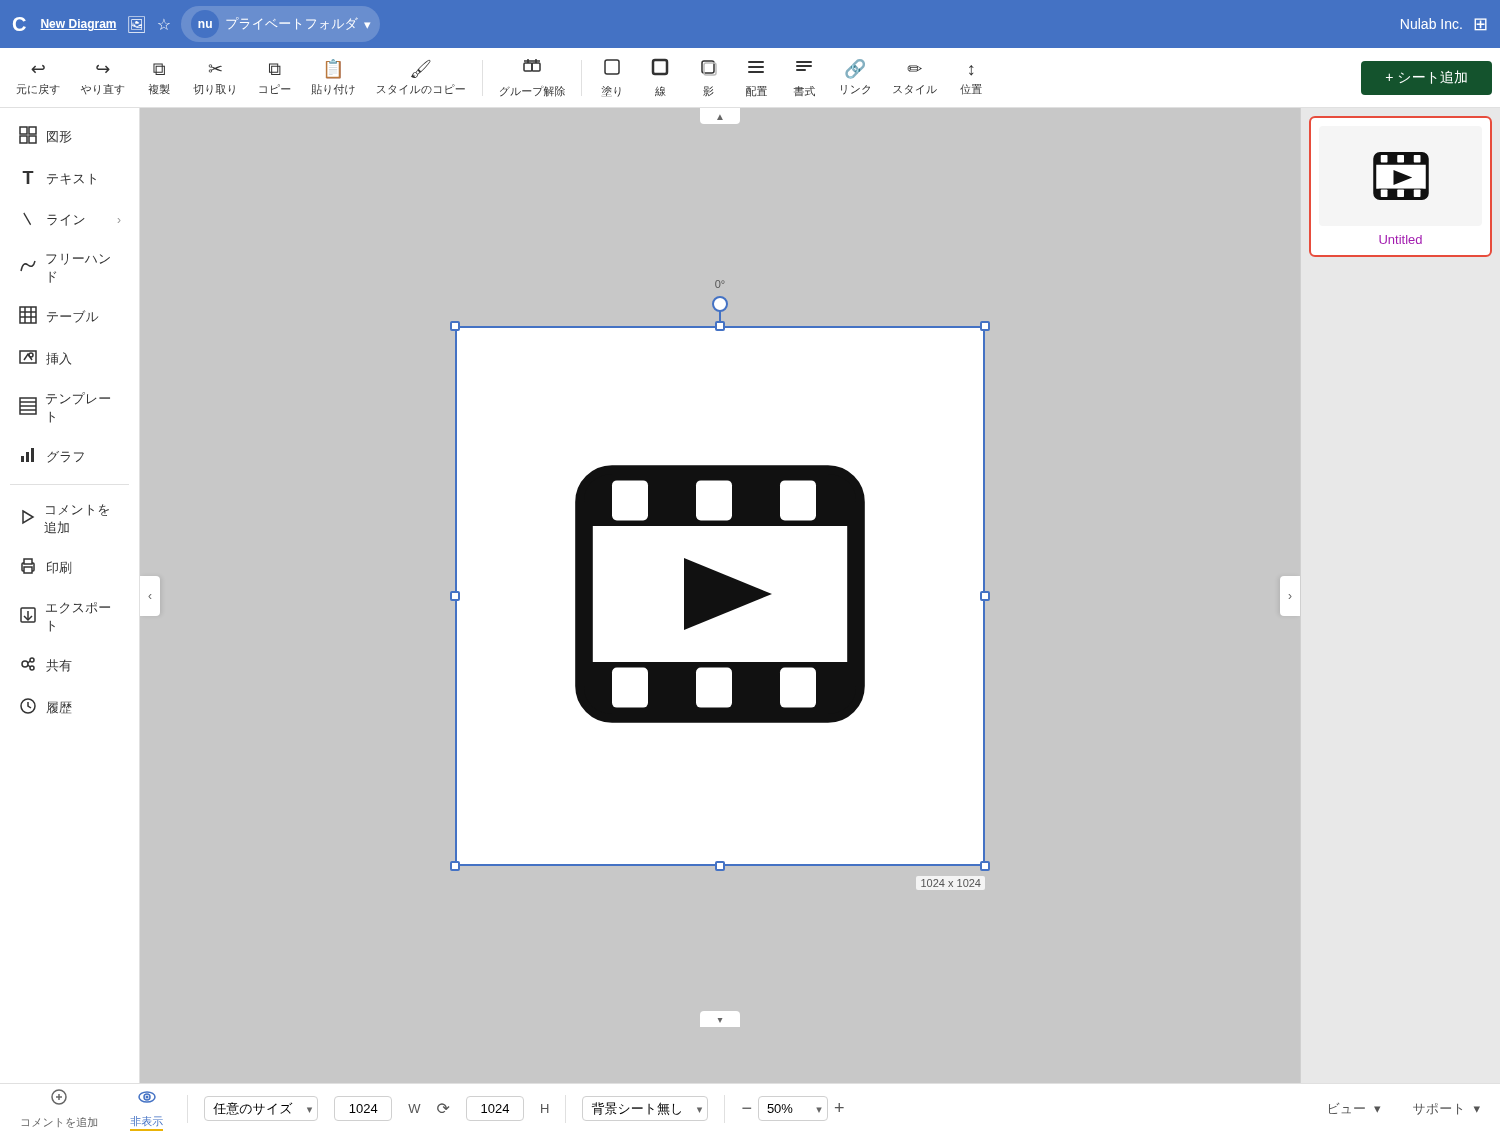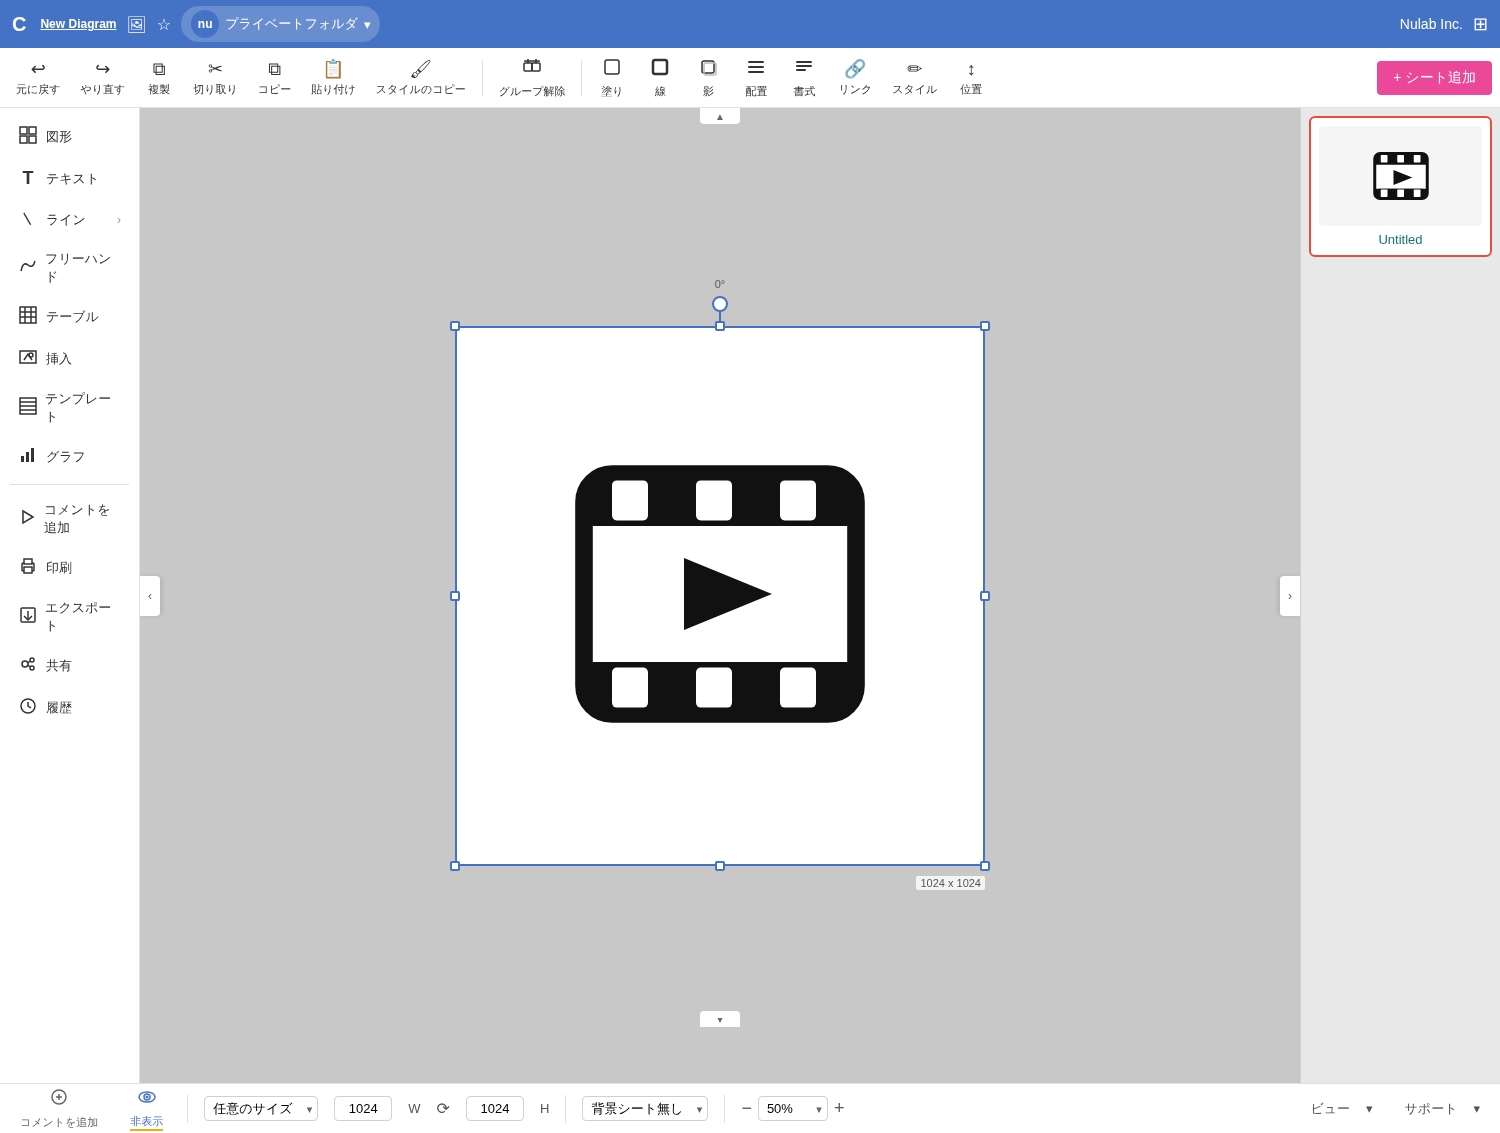--- a/index.html
+++ b/index.html
@@ -42,22 +42,22 @@
       flex-shrink: 0;
     }
     .toolbar-btn {
       display: flex; flex-direction: column; align-items: center;
       padding: 4px 8px; cursor: pointer; border-radius: 4px;
       font-size: 11px; color: #333; gap: 2px; min-width: 44px;
     }
     .toolbar-btn .tb-icon { font-size: 18px; }
     .toolbar-sep { width: 1px; height: 36px; background: #e0e0e0; margin: 0 4px; }
     .add-sheet-btn {
-      background: #ec4899; color: white; border: none; border-radius: 4px;
-      padding: 8px 16px; font-size: 14px; cursor: pointer; white-space: nowrap;
+      background: #14532d; color: white; border: none; border-radius: 4px;
+      padding: 8px 24px; font-size: 14px; cursor: pointer; white-space: nowrap;
       margin-left: auto;
     }
 
     
     .main-layout {
       display: flex;
       flex: 1;
       overflow: hidden;
     }
 
@@ -205,21 +205,21 @@
     .sheet-card-thumb {
       width: 100%;
       height: 100px;
       background: #f5f5f5;
       border-radius: 4px;
       display: flex; align-items: center; justify-content: center;
       margin-bottom: 6px;
       overflow: hidden;
     }
     .sheet-card-thumb svg { width: 60px; height: 60px; }
-    .sheet-card-label { font-size: 13px; color: #0f766e; }
+    .sheet-card-label { font-size: 13px; color: #a21caf; }
 
     
     .bottombar {
       height: 50px;
       background: white;
       border-top: 1px solid #e0e0e0;
       display: flex;
       align-items: center;
       padding: 0 12px;
       gap: 16px;
@@ -245,21 +245,21 @@
     }
     .bottombar-input {
       width: 58px; border: 1px solid #d0d0d0; border-radius: 4px;
       padding: 4px 6px; font-size: 13px; text-align: center;
     }
     .bottombar-label { font-size: 13px; color: #555; }
     .zoom-controls { display: flex; align-items: center; gap: 6px; }
     .zoom-btn { border: none; background: none; font-size: 18px; cursor: pointer; color: #555; }
     .bottombar-spacer { flex: 1; }
     .bottombar-dropdown {
-      display: flex; align-items: center; gap: 16px; cursor: pointer;
+      display: flex; align-items: center; gap: 8px; cursor: pointer;
       font-size: 13px; color: #555; padding: 4px 8px; border-radius: 4px;
     }
 
     .nulab-avatar {
       width: 28px; height: 28px; border-radius: 50%;
       background: #4472C4; display: flex; align-items: center; justify-content: center;
       color: white; font-size: 12px; font-weight: bold;
     }
   </style>
 </head>

